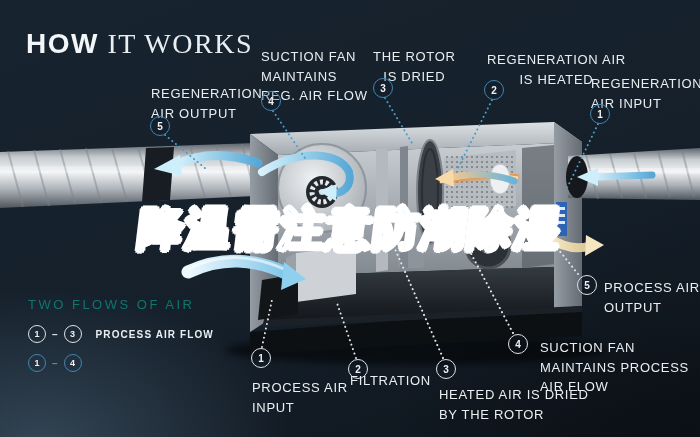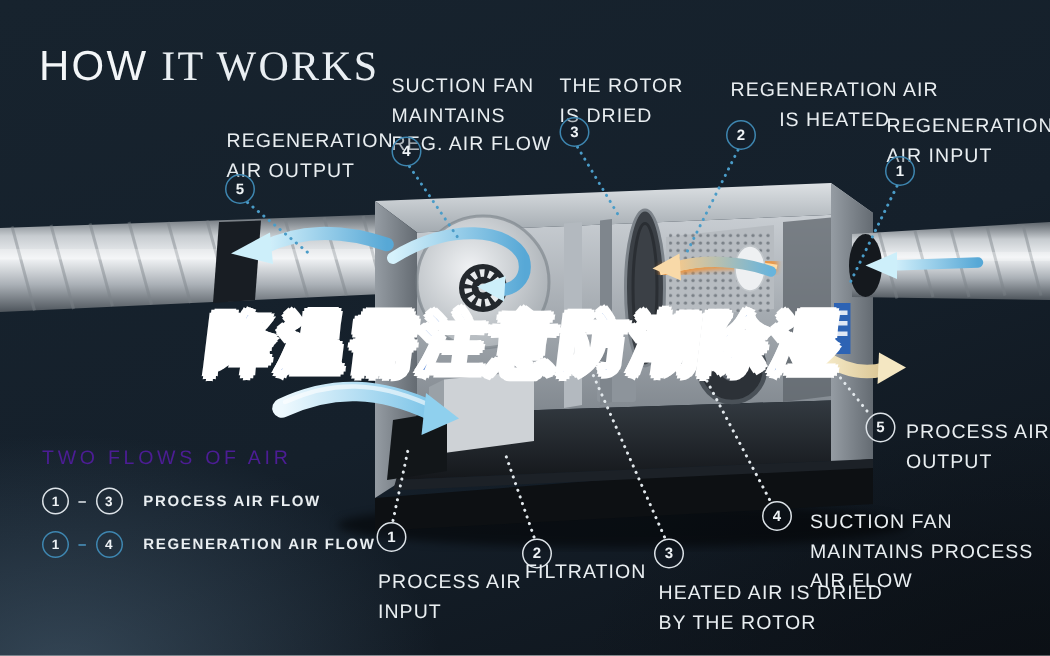--- a/index.html
+++ b/index.html
@@ -7,43 +7,43 @@
     width:700px;height:437px;position:relative;overflow:hidden;
     font-family:"Liberation Sans",sans-serif;
     background:
       radial-gradient(ellipse 420px 260px at 6% 102%, rgba(78,102,122,.55) 0%, rgba(78,102,122,0) 60%),
       radial-gradient(ellipse 500px 300px at 98% 104%, rgba(10,14,19,.8) 0%, rgba(10,14,19,0) 60%),
       linear-gradient(160deg,#17232e 0%, #15202b 55%, #0e141b 100%);
   }
   .abs{position:absolute;}
   
   .title{left:26px;top:28px;font-size:28px;letter-spacing:1.5px;color:#f3f6f8;white-space:nowrap;}
-  .title .bold{font-weight:400;}
+  .title .bold{font-weight:700;}
   .title .light{font-weight:400;color:#e9eef2;font-family:Liberation Serif, serif;}
   
   .co{color:#e9eef1;font-weight:normal;font-size:13px;letter-spacing:.7px;line-height:1.5;white-space:pre-line;}
   
   .badge{width:20px;height:20px;border-radius:50%;box-sizing:border-box;
     display:flex;align-items:center;justify-content:center;
     font-size:10px;font-weight:bold;color:#eef2f5;background:rgba(18,28,38,.25);}
   .badge.blue{border:1.5px solid #3e86b0;}
   .badge.white{border:1.5px solid #dde3e8;}
   
   .r5t{left:151px;top:84px;}   .r5b{left:150px;top:116px;}
   .r4t{left:261px;top:47px;}   .r4b{left:261px;top:91px;}
-  .r3t{left:373px;top:47px;}   .r3b{left:373px;top:78px;}
+  .r3t{left:373px;top:47px;text-align:center;}   .r3b{left:373px;top:78px;}
   .r2t{left:487px;top:50px;text-align:center;}   .r2b{left:484px;top:80px;}
   .r1t{left:591px;top:74px;}   .r1b{left:590px;top:104px;}
   .p1t{left:252px;top:378px;}  .p1b{left:251px;top:348px;}
   .p2t{left:350px;top:371px;}  .p2b{left:348px;top:359px;}
   .p3t{left:439px;top:385px;}  .p3b{left:436px;top:359px;}
   .p4t{left:540px;top:338px;}  .p4b{left:508px;top:334px;}
   .p5t{left:604px;top:278px;}  .p5b{left:577px;top:275px;}
   
-  .legend-heading{left:28px;top:297px;font-size:13px;letter-spacing:2.5px;color:#4c1d95;font-weight:400;white-space:nowrap;}
+  .legend-heading{left:28px;top:297px;font-size:13px;letter-spacing:2.5px;color:#0f766e;font-weight:400;white-space:nowrap;}
   .legend-row{display:flex;align-items:center;gap:6px;}
   .lr1{left:28px;top:325px;} .lr2{left:28px;top:354px;}
   .lc{width:18px;height:18px;border-radius:50%;box-sizing:border-box;display:flex;align-items:center;justify-content:center;
       font-size:9px;font-weight:bold;color:#eef2f5;}
   .lc.white{border:1.5px solid #dde3e8;} .lc.blue{border:1.5px solid #3e86b0;}
   .ldash{font-weight:bold;font-size:10px;}
   .lr1 .ldash{color:#dde3e8;} .lr2 .ldash{color:#4a94c0;}
   .llabel{font-size:10px;font-weight:bold;letter-spacing:1.1px;color:#e9eef1;margin-left:8px;white-space:nowrap;}
   
   .headline{
@@ -288,16 +288,15 @@
 <div class="abs legend-row lr1">
   <span class="lc white">1</span>
   <span class="ldash">–</span>
   <span class="lc white">3</span>
   <span class="llabel">PROCESS AIR FLOW</span>
 </div>
 <div class="abs legend-row lr2">
   <span class="lc blue">1</span>
   <span class="ldash">–</span>
   <span class="lc blue">4</span>
-  <span class="llabel">REGENERATION AIR FLOW</span>
 </div>
 
 <div class="abs headline">降温需注意防潮除湿</div>
 
 </body></html>

